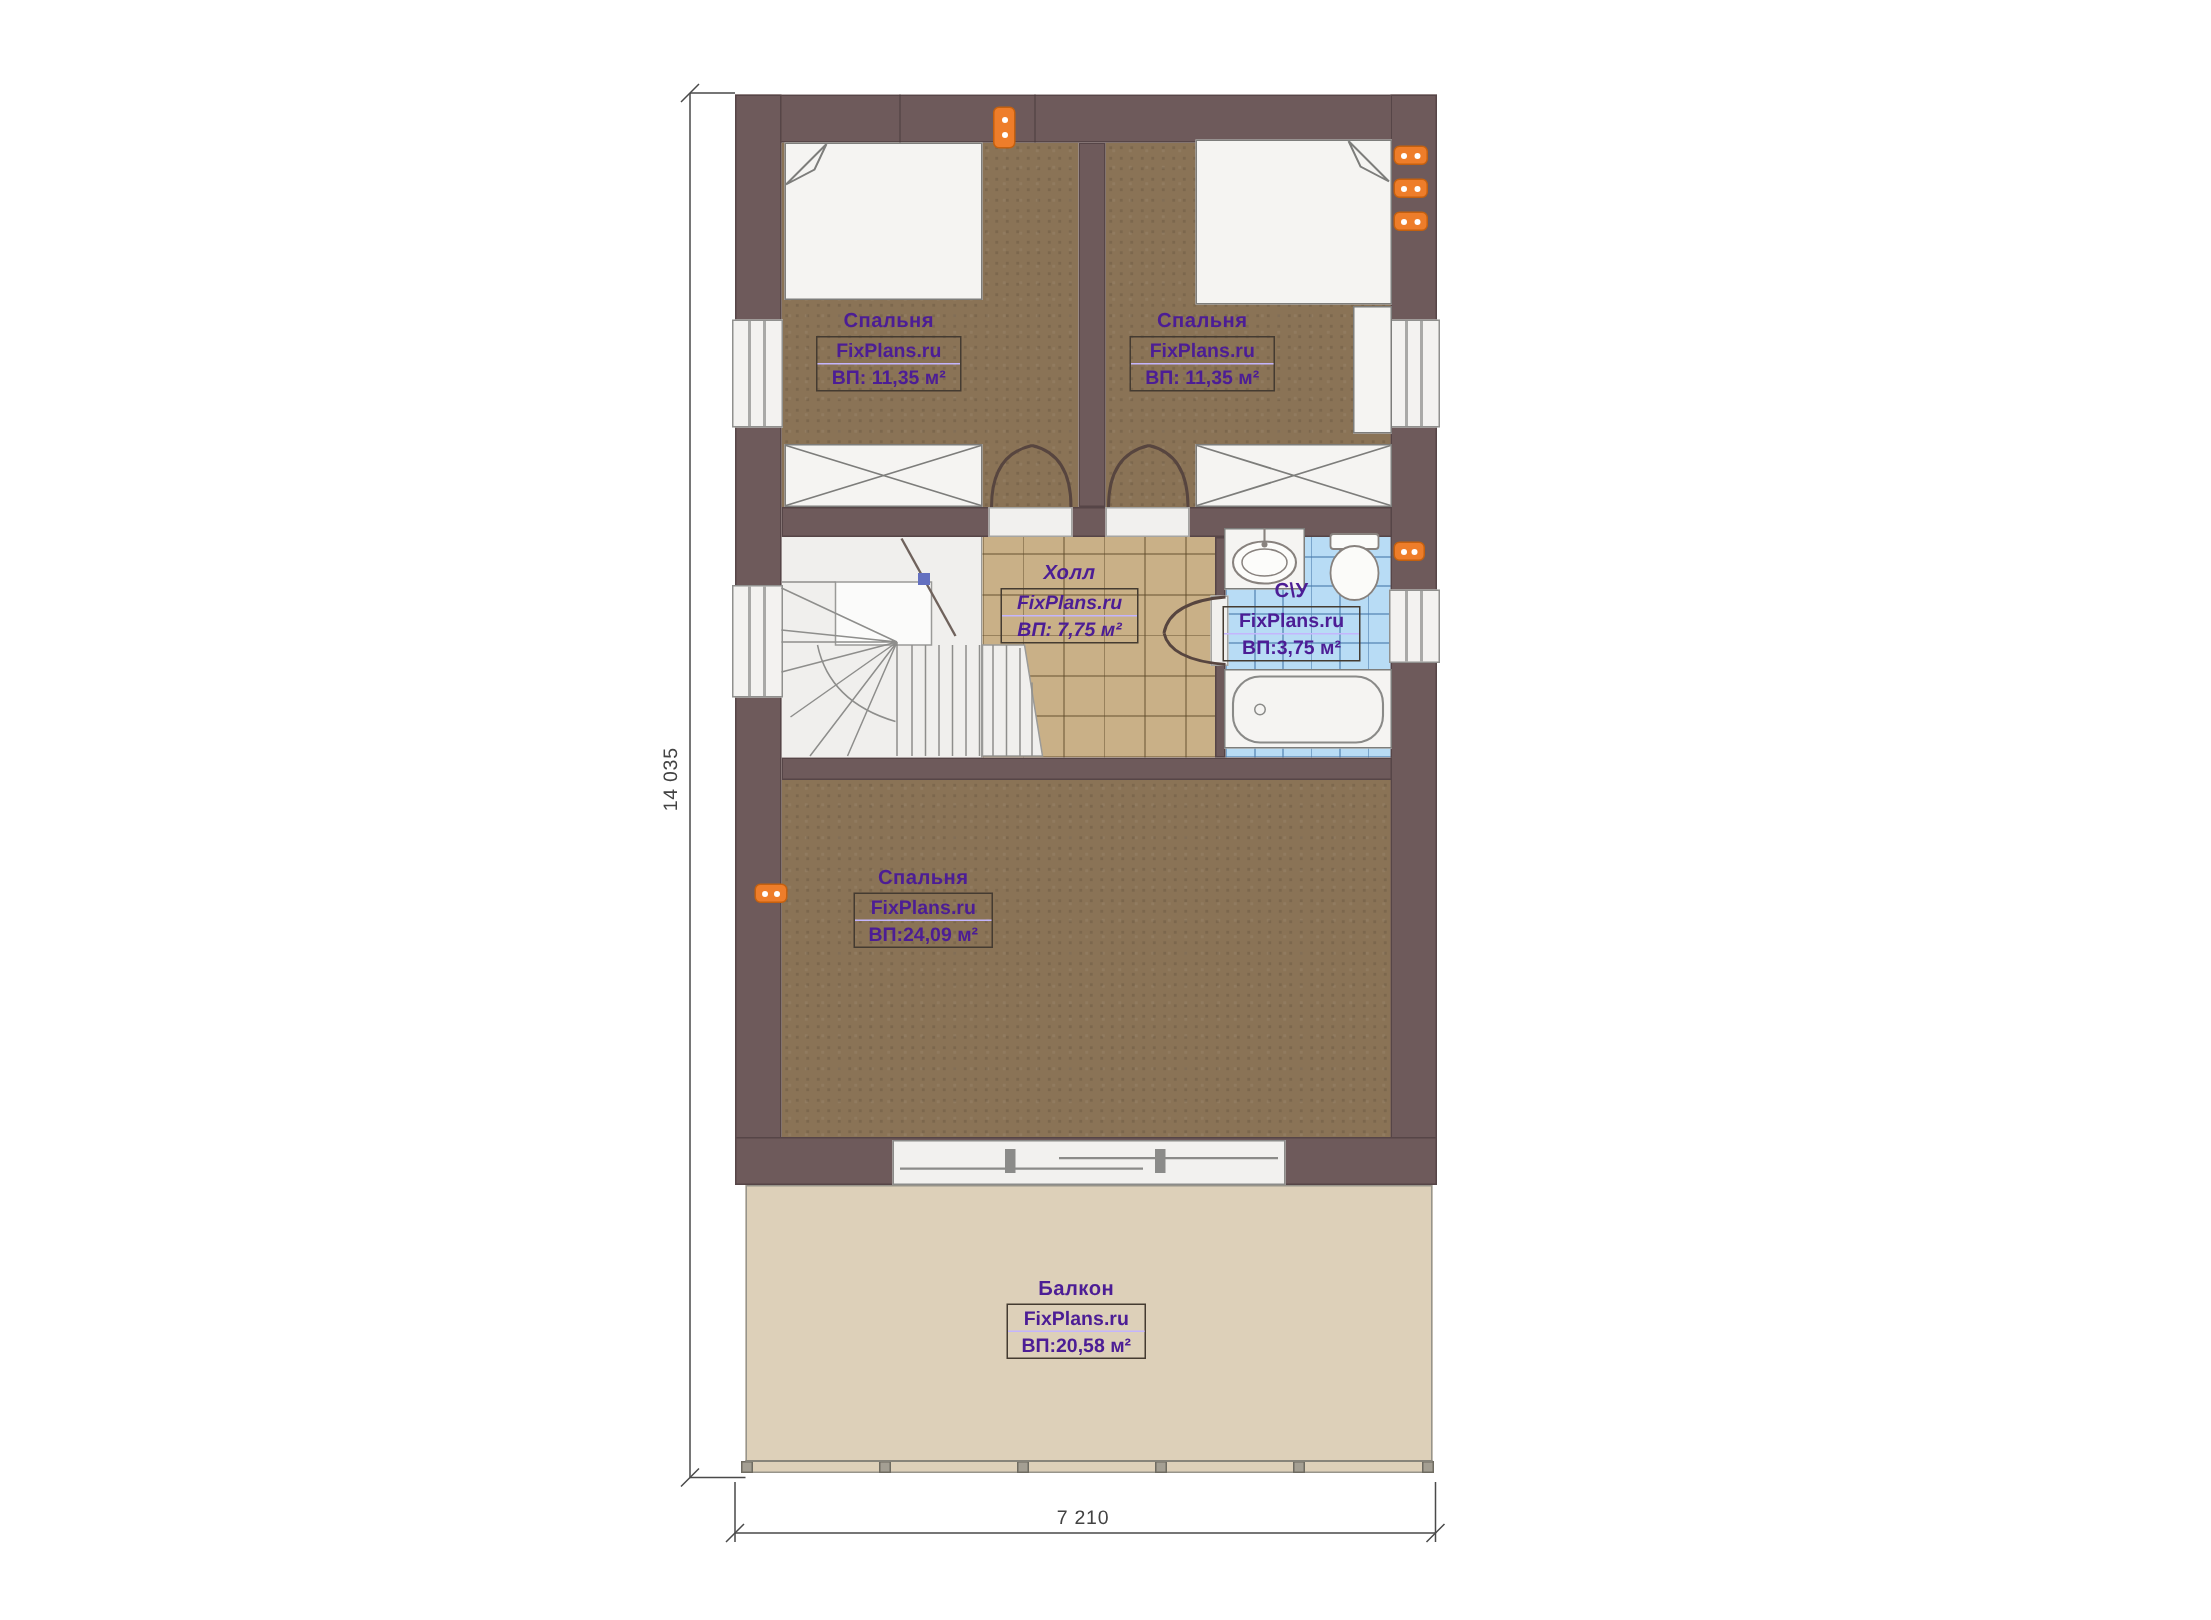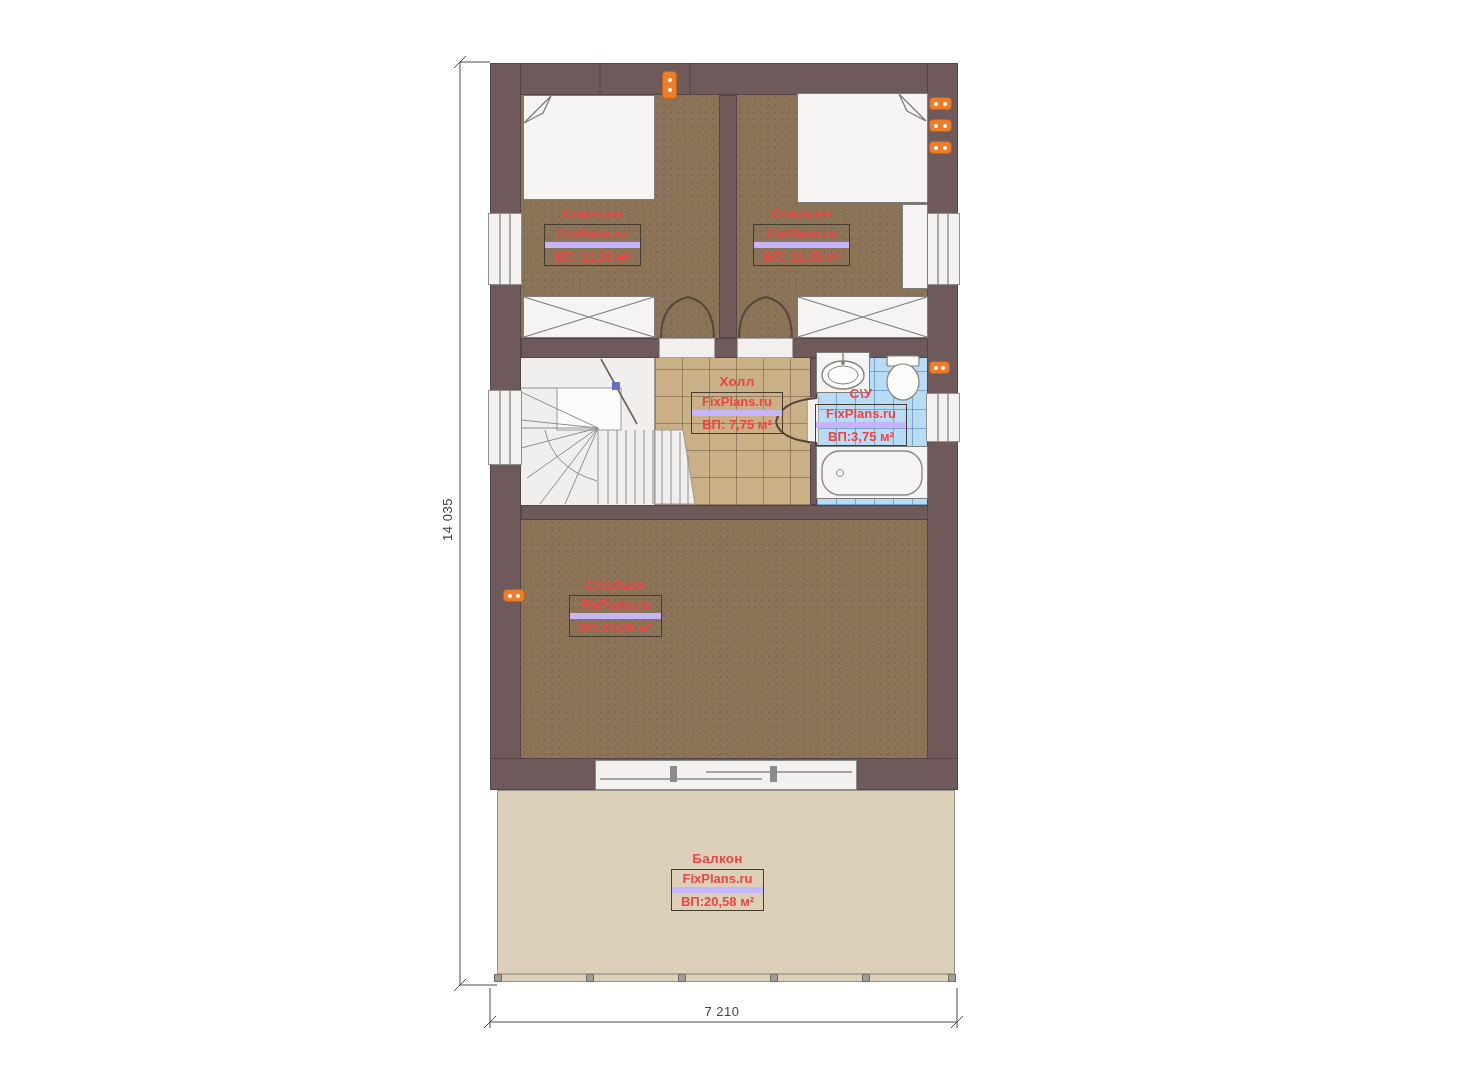--- a/index.html
+++ b/index.html
@@ -29,25 +29,25 @@
                      transparent 62%,#a9a9a7 62%,#a9a9a7 68%,transparent 68%);}
   .threshold{background:#f1f0ee;border:1px solid #a5a5a3;z-index:3;}
   .white-fix{background:#f5f4f2;border:1.5px solid #7d7d7b;z-index:3;}
   .slide-door{background:#f2f1ef;border:1px solid #8b8b89;z-index:3;}
   
   .outlet{background:#ee7d2a;border:1px solid #c4600f;border-radius:4px;z-index:6;
           display:flex;align-items:center;justify-content:space-evenly;}
   .outlet .dot{width:4px;height:4px;background:#fff;border-radius:50%;}
   .outlet-v{flex-direction:column;}
   
-  .label{position:absolute;text-align:center;color:#ef4444;z-index:5;
+  .label{position:absolute;text-align:center;color:#4c1d95;z-index:5;
          font:bold 13px "Liberation Sans",sans-serif;}
   .label .title{font-size:13.5px;margin-bottom:3px;letter-spacing:.3px;}
   .label .box{display:inline-block;border:1px solid #443b31;}
-  .label .box .row{padding:1px 9px;min-width:72px;border-bottom:6px solid #c4b5fd;white-space:nowrap;}
+  .label .box .row{padding:1px 9px;min-width:72px;border-bottom:1px solid #c4b5fd;white-space:nowrap;}
   .label .box .row:last-child{border-bottom:none;}
   .dim-text{position:absolute;font:13px "Liberation Sans",sans-serif;color:#434343;
             letter-spacing:.5px;text-align:center;z-index:5;}
   .post{background:#a49f93;border:1px solid #6e6b61;z-index:4;}
   svg.overlay{position:absolute;left:0;top:0;z-index:4;pointer-events:none;}
 </style>
 </head>
 <body>
 
 <div id="canvas">
@@ -177,21 +177,21 @@
       <div class="row">ВП: 11,35 м²</div>
     </div>
   </div>
   <div class="label" style="left:724px;top:206px;width:155px;">
     <div class="title">Спальня</div>
     <div class="box">
       <div class="row">FixPlans.ru</div>
       <div class="row">ВП: 11,35 м²</div>
     </div>
   </div>
-  <div class="label" style="left:664px;top:374px;width:146px;">
+  <div class="label" style="left:640px;top:374px;width:146px;font-style:italic;">
     <div class="title">Холл</div>
     <div class="box">
       <div class="row">FixPlans.ru</div>
       <div class="row">ВП: 7,75 м²</div>
     </div>
   </div>
   <div class="label" style="left:788px;top:386px;width:146px;">
     <div class="title">С\У</div>
     <div class="box">
       <div class="row">FixPlans.ru</div>

